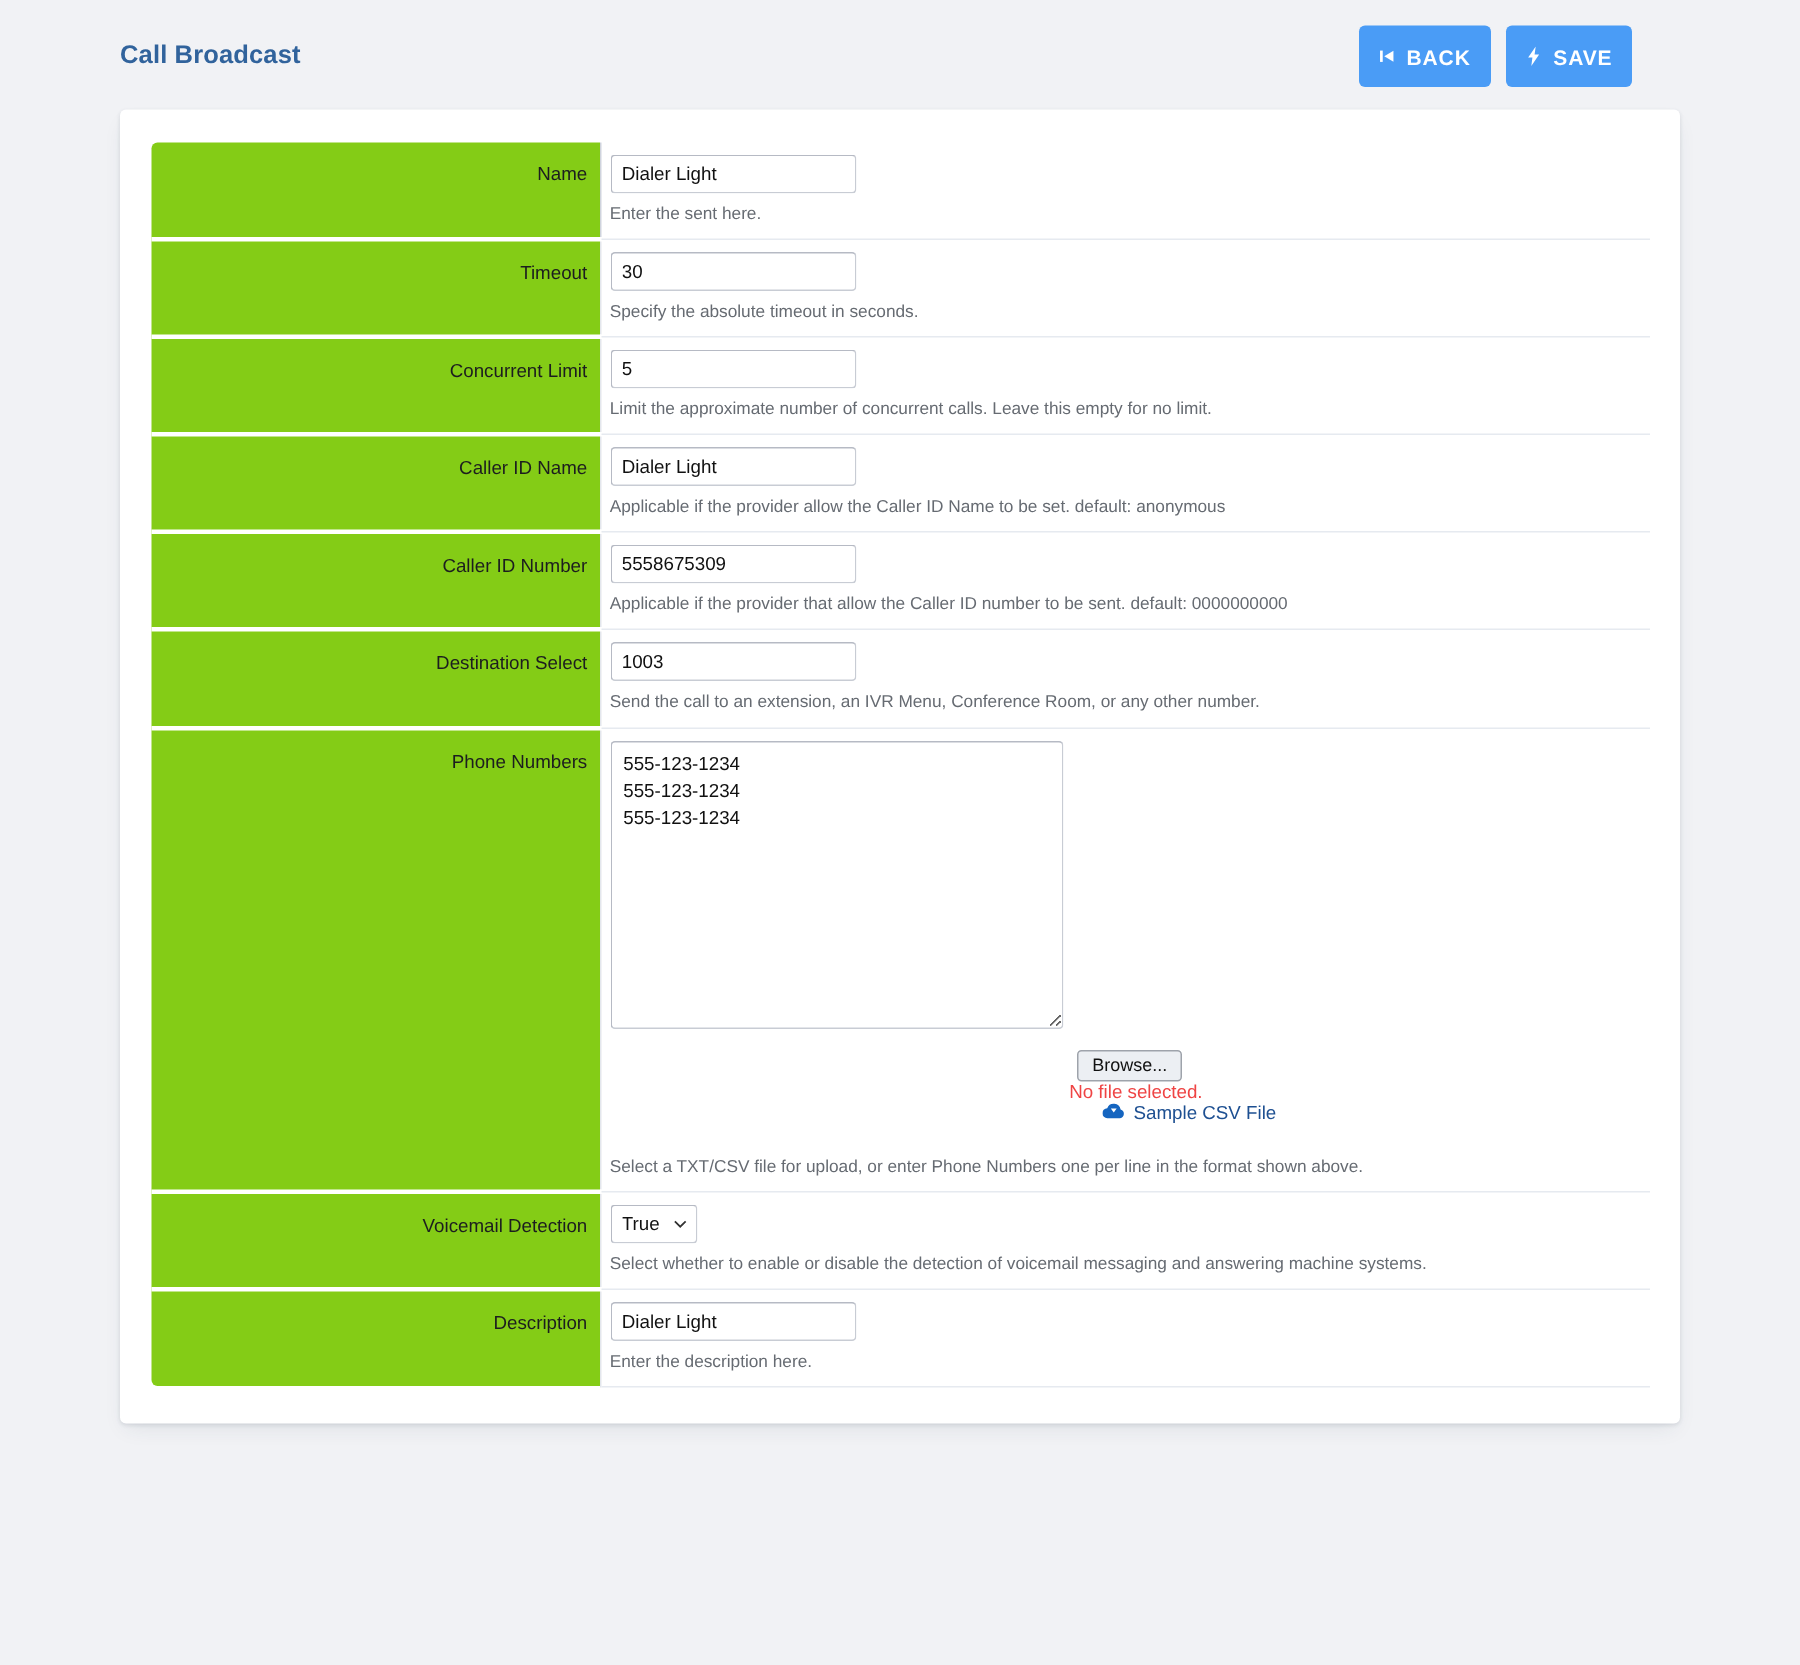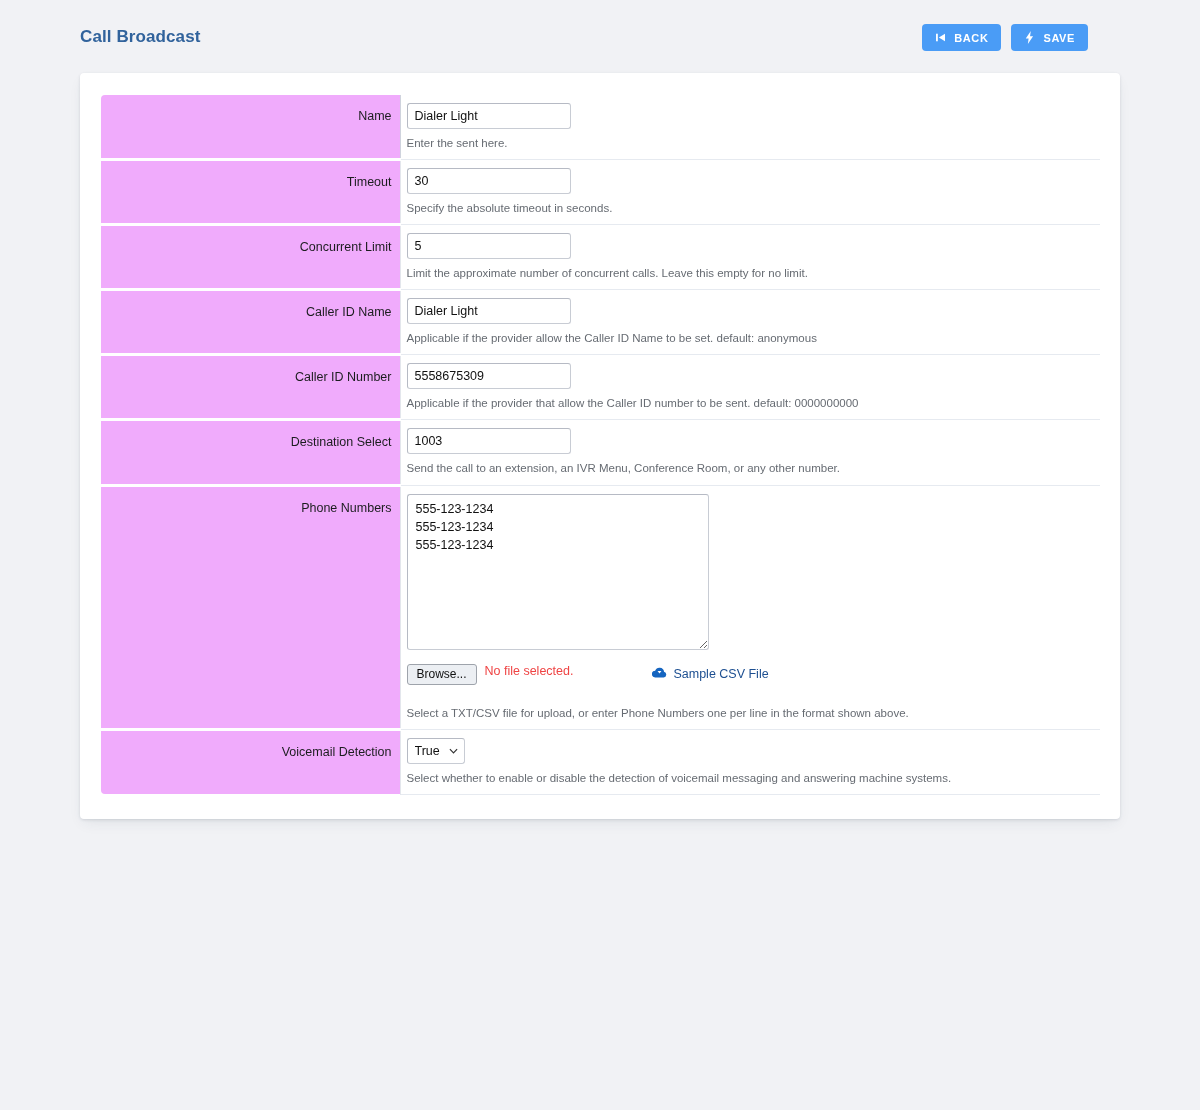--- a/index.html
+++ b/index.html
@@ -29,25 +29,25 @@
   }
   .btn-group { display: flex; gap: 10px; align-items: center; margin-top: 2px; }
   .btn {
     display: inline-flex;
     align-items: center;
     gap: 8px;
     background: #4a9cf6;
     border: none;
     border-radius: 4px;
     color: #ffffff;
-    font-size: 11px;
+    font-size: 14px;
     font-weight: bold;
     letter-spacing: .6px;
     padding: 0 13px;
-    height: 27px;
+    height: 41px;
     cursor: pointer;
     font-family: "Liberation Sans", sans-serif;
   }
   .btn svg { display: block; }
 
   
   .card {
     position: relative;
     margin: 0 80px;
     width: 1040px;
@@ -55,21 +55,21 @@
     border-radius: 4px;
     box-shadow: 0 1px 3px rgba(40,55,80,.14), 0 6px 14px -4px rgba(40,55,80,.10);
     padding: 22px 20px 24px 21px;
   }
 
   .form-table { width: 100%; border-collapse: collapse; }
   .form-table tr { vertical-align: top; }
 
   td.label-cell {
     width: 299px;
-    background: #f0abfc;
+    background: #84cc16;
     text-align: right;
     padding: 13px 8px 13px 10px;
     font-size: 12.5px;
     color: #1c1d1f;
     border-right: 1px solid #e3e6ec;
     border-bottom: 3px solid #ffffff;
     line-height: 1.35;
     white-space: nowrap;
   }
   tr:first-child td.label-cell {
@@ -105,41 +105,43 @@
   .hint {
     font-size: 11.5px;
     color: #666b72;
     margin-top: 6px;
     line-height: 1.4;
   }
 
   .phone-area {
     display: block;
     width: 302px;
-    height: 156px;
+    height: 192px;
     padding: 5px 8px;
     font-size: 12.5px;
     line-height: 18px;
     font-family: "Liberation Sans", sans-serif;
     color: #111;
     background: #fff;
     border: 1px solid #c8ccd4;
     border-top-color: #b6bac4;
     border-left-color: #b6bac4;
     border-radius: 3px;
     outline: none;
     resize: both;
     overflow: auto;
     white-space: pre;
   }
 
   .upload-row {
     display: flex;
+    align-items: center;
     margin-top: 14px;
     gap: 0;
+    flex-direction: column;
   }
   .browse-btn {
     font-family: "Liberation Sans", sans-serif;
     font-size: 12px;
     color: #111;
     background: #eceff3;
     border: 1px solid #9ea3ab;
     border-radius: 3px;
     padding: 2px 9px 3px;
     height: 21px;
@@ -302,16 +304,23 @@
               <svg width="9" height="6" viewBox="0 0 10 6" fill="none" stroke="#333" stroke-width="1.3" aria-hidden="true">
                 <path d="M1 1l4 4 4-4"></path>
               </svg>
             </span>
           </span>
           <div class="hint">Select whether to enable or disable the detection of voicemail messaging and answering machine systems.</div>
         </td>
       </tr>
 
 
+      <tr>
+        <td class="label-cell">Description</td>
+        <td class="field-cell">
+          <input class="text-input" type="text" value="Dialer Light" style="">
+          <div class="hint">Enter the description here.</div>
+        </td>
+      </tr>
 
     </tbody>
   </table>
 </div>
 
 </body></html>

